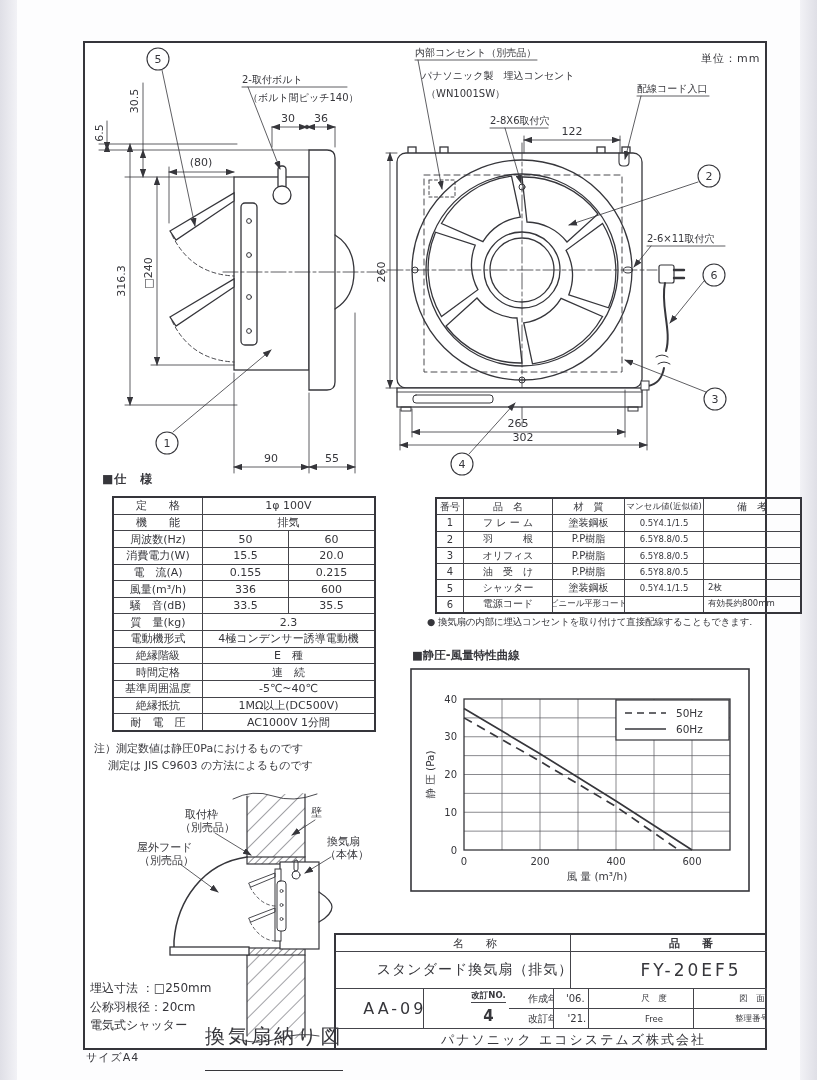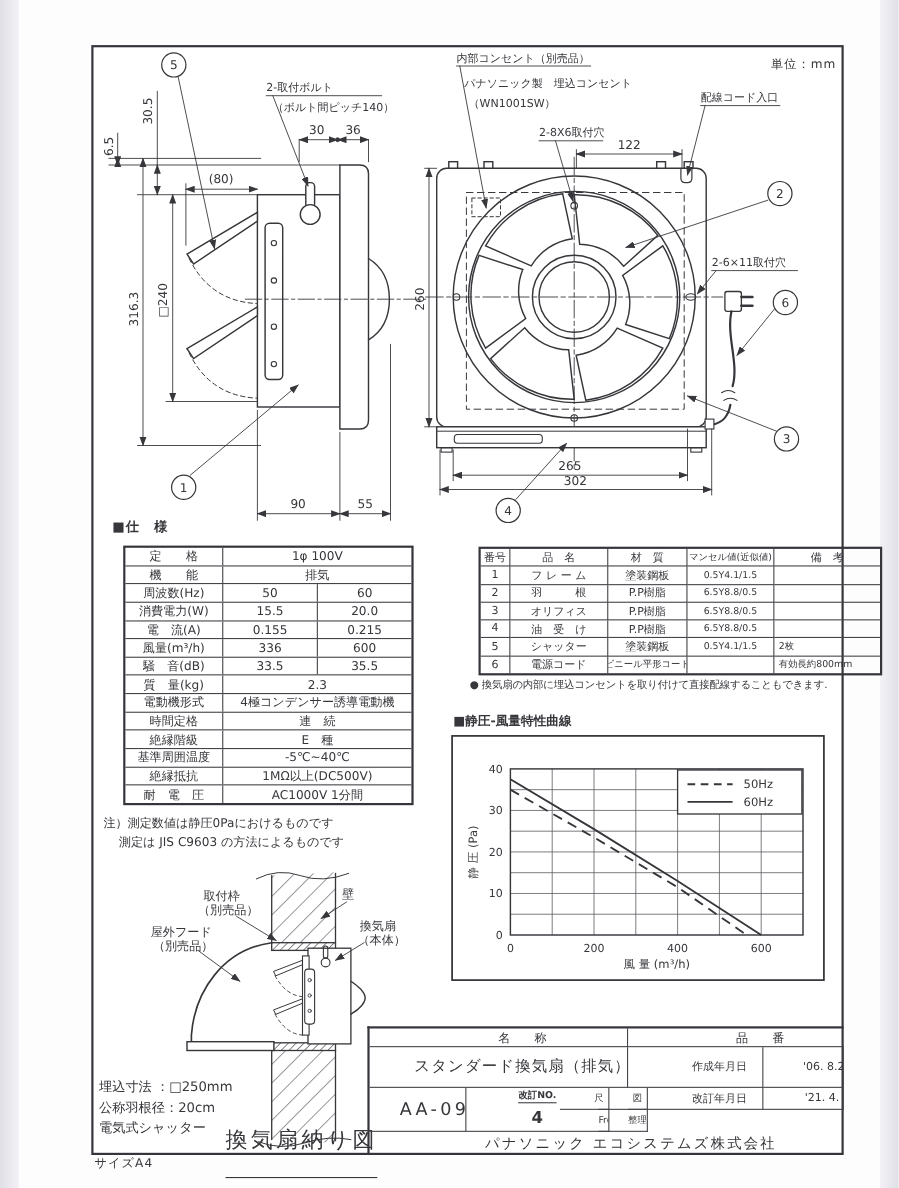--- a/index.html
+++ b/index.html
@@ -339,26 +339,26 @@
         </div>
         <div class="s-row">
           <div class="s-label">質　量(kg)</div>
           <div class="s-val">2.3</div>
         </div>
         <div class="s-row">
           <div class="s-label">電動機形式</div>
           <div class="s-val">4極コンデンサー誘導電動機</div>
         </div>
         <div class="s-row">
+          <div class="s-label">絶縁階級</div>
+          <div class="s-val">E　種</div>
+        </div>
+        <div class="s-row">
           <div class="s-label">時間定格</div>
           <div class="s-val">連　続</div>
-        </div>
-        <div class="s-row">
-          <div class="s-label">絶縁階級</div>
-          <div class="s-val">E　種</div>
         </div>
         <div class="s-row">
           <div class="s-label">基準周囲温度</div>
           <div class="s-val">-5℃~40℃</div>
         </div>
         <div class="s-row">
           <div class="s-label">絶縁抵抗</div>
           <div class="s-val">1MΩ以上(DC500V)</div>
         </div>
         <div class="s-row">
@@ -450,22 +450,23 @@
 
     <div class="abs inst-specs">
       <div>埋込寸法 ：□250mm</div>
       <div>公称羽根径：20cm</div>
       <div>電気式シャッター</div>
     </div>
     <div class="abs inst-caption">換気扇納り図</div>
 
     <div class="abs tblock">
       <div class="t-cell t-head" style="grid-column:1/5;">名　　称</div>
-      <div class="t-cell t-head" style="grid-column:5/7;border-right:none;">品　　番</div>
+      <div class="t-cell t-head" style="grid-column:5/7;border-right:none;font-weight:bold;">品　　番</div>
       <div class="t-cell t-name" style="grid-column:1/5;">スタンダード換気扇（排気）</div>
+      <div class="t-cell t-pn" style="grid-column:5/7;border-right:none;">FY-20EF5</div>
 
       <div class="t-cell t-sm">作成年月日</div>
       <div class="t-cell t-sm">'06. 8.28</div>
       <div class="t-cell t-xs">尺　度</div>
       <div class="t-cell t-xs">図　面</div>
       <div class="t-cell t-dwg" style="grid-row:3/5;">AA-092</div>
       <div class="t-cell rev-cell" style="grid-row:3/5;font-weight:bold;">
         <div class="rev-label">改訂NO.</div>
         <div class="rev-val">4</div>
       </div>

